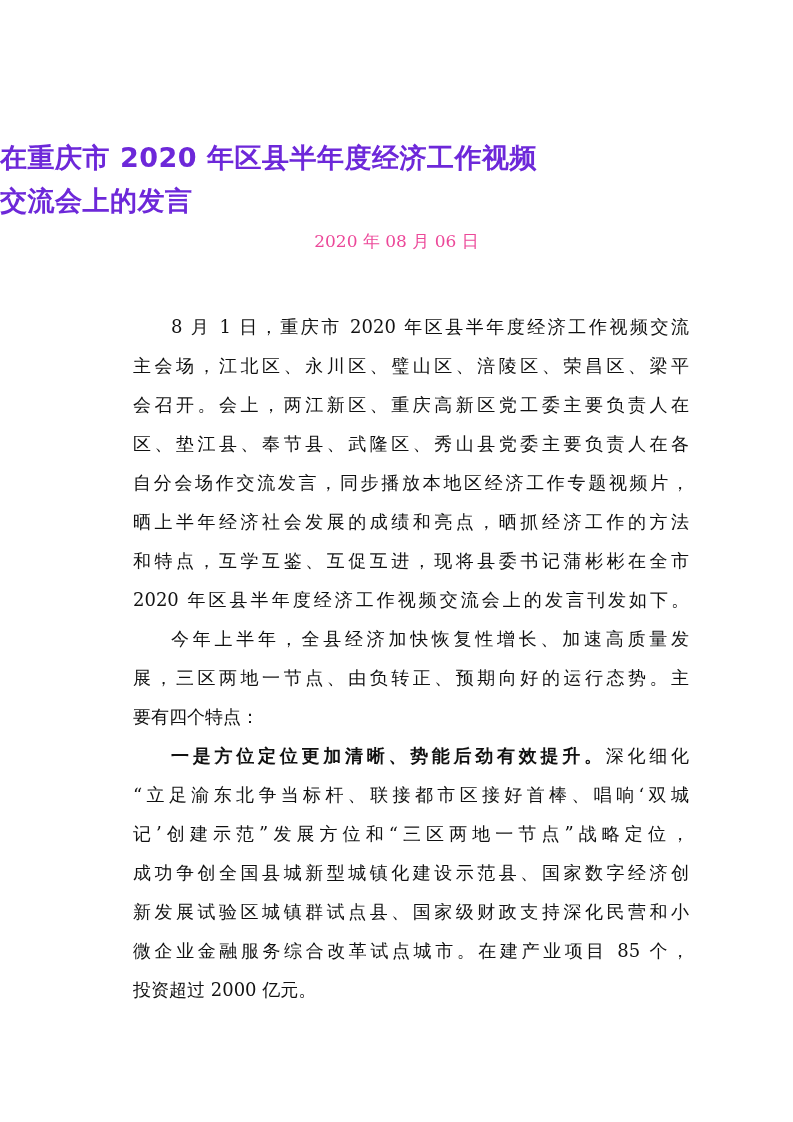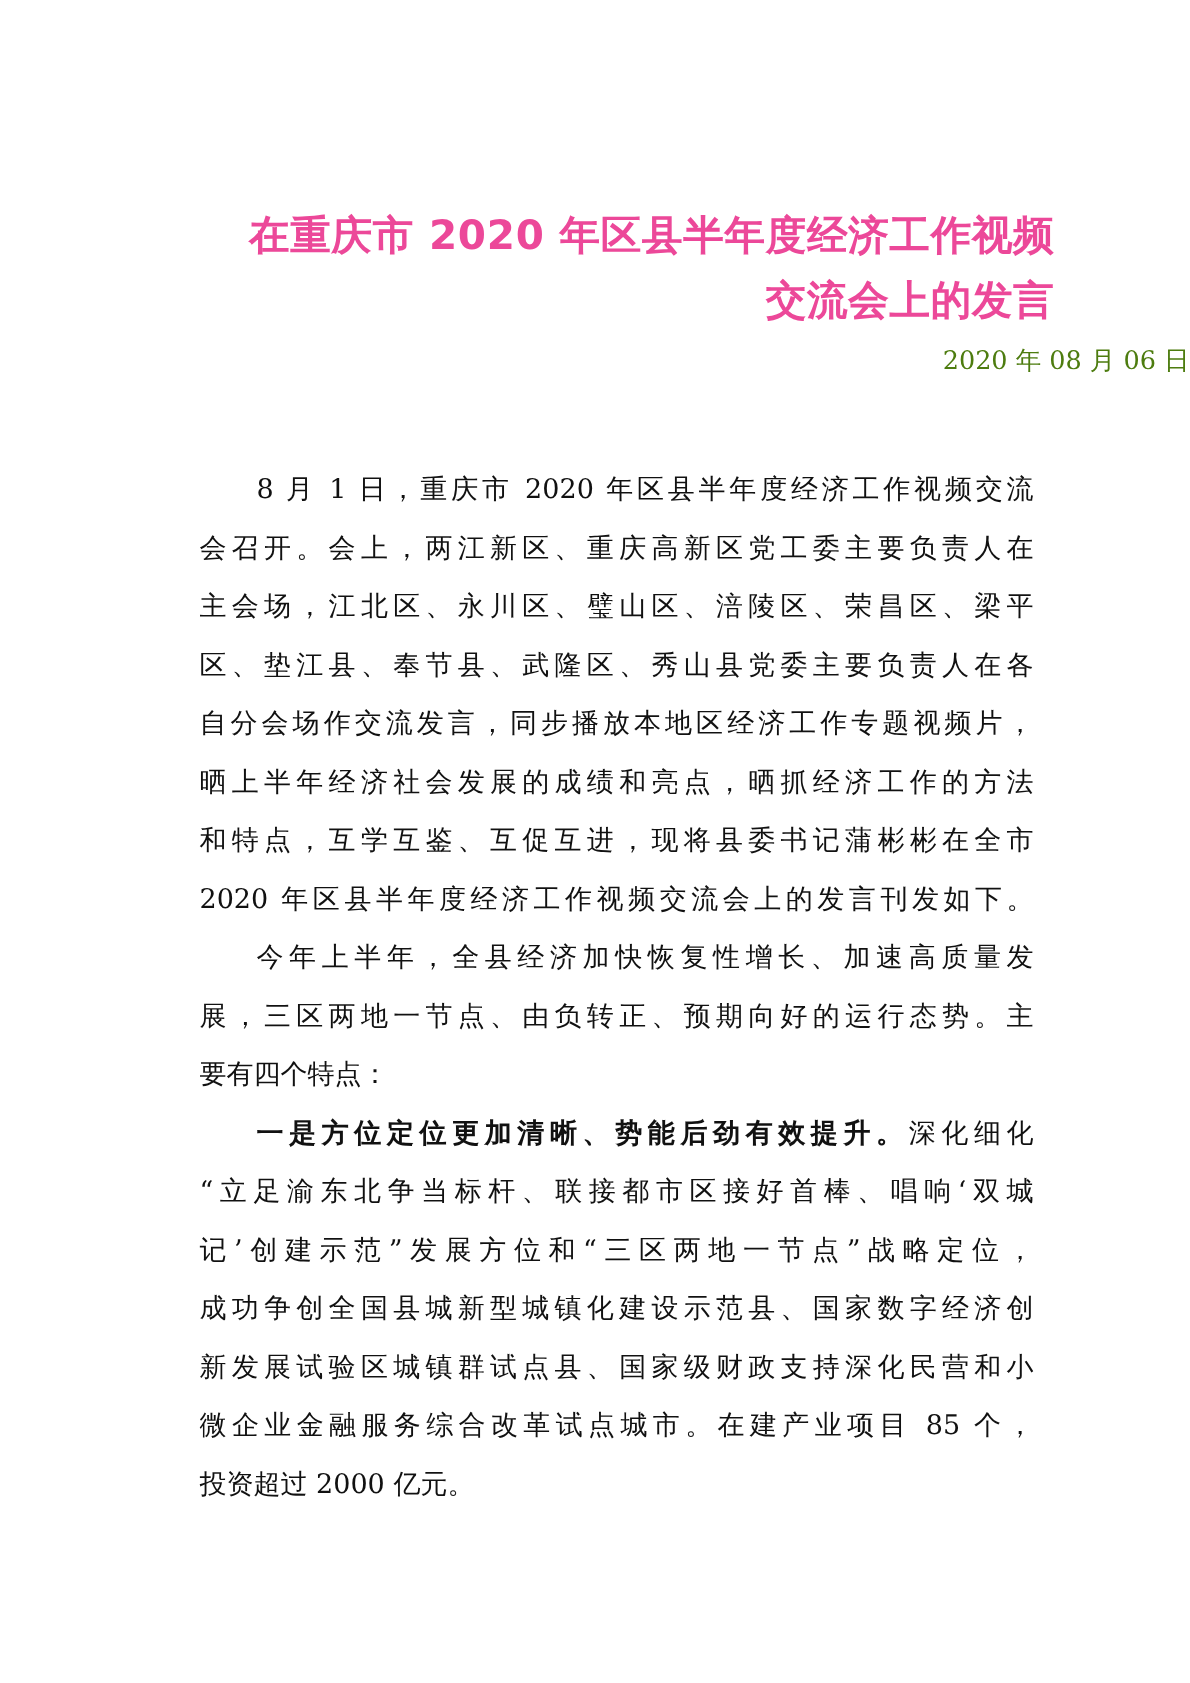--- a/index.html
+++ b/index.html
@@ -1,45 +1,45 @@
 <!DOCTYPE html>
 <html><head>
 <meta charset="utf-8">
 <style>
   html, body { margin: 0; padding: 0; background: #ffffff; }
   body { width: 793px; height: 1122px; position: relative; overflow: hidden;
          font-family: "DejaVu Serif", "Liberation Serif", serif; color: #111; }
   .page { position: absolute; left: 0; top: 0; width: 793px; height: 1122px; background: #fff; }
-  .title { position: absolute; left: 0; width: 703px; text-align: right;
+  .title { position: absolute; left: 0; width: 703px; text-align: left;
            font-family: "DejaVu Sans", "Liberation Sans", sans-serif; font-weight: bold;
-           font-size: 27px; letter-spacing: 0.5px; color: #ec4899; line-height: 40px; }
+           font-size: 27px; letter-spacing: 0.5px; color: #6d28d9; line-height: 40px; }
   .title.l1 { top: 138px; }
   .title.l2 { top: 181px; }
-  .date { position: absolute; left: 0; top: 228px; width: 793px; text-align: right;
-          font-size: 17px; line-height: 26px; color: #4d7c0f; }
+  .date { position: absolute; left: 0; top: 228px; width: 793px; text-align: center;
+          font-size: 17px; line-height: 26px; color: #ec4899; }
   .body { position: absolute; left: 133px; top: 307px; width: 556px; }
   .line { height: 39px; line-height: 39px; font-size: 18px; white-space: nowrap;
           text-align: justify; text-align-last: justify; letter-spacing: 0; overflow: hidden; }
   .line.last { text-align-last: left; }
   .line.indent { padding-left: 38px; }
   .bold { font-family: "DejaVu Sans", "Liberation Sans", sans-serif; font-weight: bold; margin-top: 24px; }
 </style>
 </head>
 <body>
 
 <div class="page">
   <div class="title l1">在重庆市 2020 年区县半年度经济工作视频</div>
   <div class="title l2">交流会上的发言</div>
   <div class="date">2020 年 08 月 06 日</div>
 
   <div class="body">
 
     <div class="line indent">8 月 1 日，重庆市 2020 年区县半年度经济工作视频交流</div>
+    <div class="line">主会场，江北区、永川区、璧山区、涪陵区、荣昌区、梁平</div>
     <div class="line">会召开。会上，两江新区、重庆高新区党工委主要负责人在</div>
-    <div class="line">主会场，江北区、永川区、璧山区、涪陵区、荣昌区、梁平</div>
     <div class="line">区、垫江县、奉节县、武隆区、秀山县党委主要负责人在各</div>
     <div class="line">自分会场作交流发言，同步播放本地区经济工作专题视频片，</div>
     <div class="line">晒上半年经济社会发展的成绩和亮点，晒抓经济工作的方法</div>
     <div class="line">和特点，互学互鉴、互促互进，现将县委书记蒲彬彬在全市</div>
     <div class="line">2020 年区县半年度经济工作视频交流会上的发言刊发如下。</div>
 
     <div class="line indent">今年上半年，全县经济加快恢复性增长、加速高质量发</div>
     <div class="line">展，三区两地一节点、由负转正、预期向好的运行态势。主</div>
     <div class="line last">要有四个特点：</div>
 

